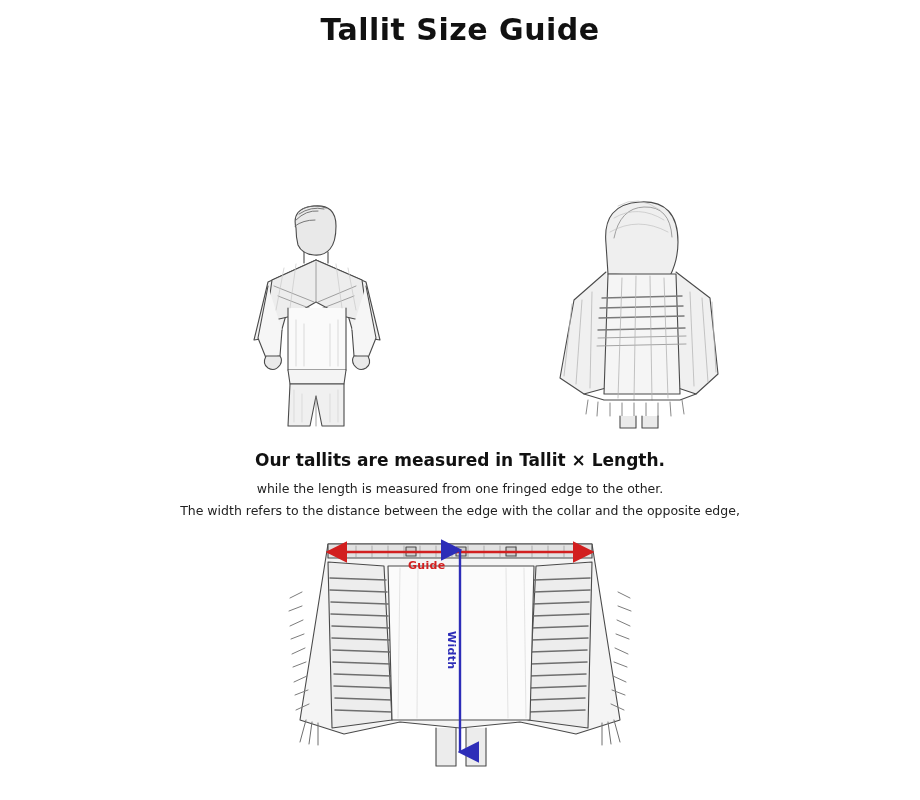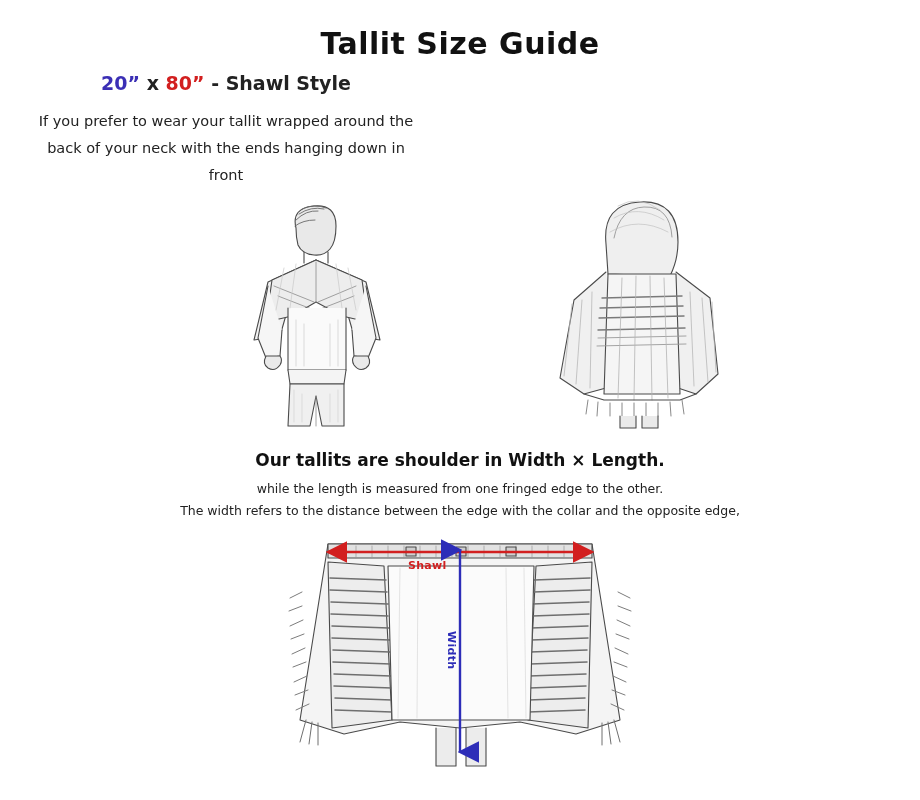--- a/index.html
+++ b/index.html
@@ -17,21 +17,21 @@
   }
   .page {
     position: relative;
     width: 920px;
     height: 800px;
   }
 
   
   .title {
     position: absolute;
-    top: 26px;
+    top: 12px;
     left: 0;
     width: 920px;
     text-align: center;
     font-size: 30px;
     font-weight: bold;
     letter-spacing: 0.5px;
     color: #111111;
   }
 
   
@@ -127,29 +127,20 @@
     text-orientation: mixed;
   }
 </style>
 </head>
 <body>
 
 <div class="page">
 
   <div class="title">Tallit Size Guide</div>
 
-  <div class="col col-left">
-    <div class="col-head">
-      <span class="num-blue">20”</span>
-      <span class="head-sep">x</span>
-      <span class="num-red">80”</span>
-      <span class="head-sep">- Shawl Style</span>
-    </div>
-    <div class="col-sub">If you prefer to wear your tallit wrapped around the back of your neck with the ends hanging down in front</div>
-  </div>
 
   <div class="col col-right">
   </div>
 
   <svg class="figure fig-shawl" viewBox="0 0 240 245">
     <g fill="none" stroke="#4a4a4a" stroke-width="1.1" stroke-linejoin="round" stroke-linecap="round">
 
       <path d="M100 38 q-5 -20 18 -22 q22 -2 22 20 q0 16 -6 23 q-6 7 -16 6 q-12 -1 -16 -10 q-2 -8 -2 -17z" fill="#e9e9e9"></path>
 
       <path d="M100 30 q10 -10 22 -9 M103 24 q12 -8 25 -5 M106 19 q12 -6 24 -1 M99 36 q8 -6 20 -6" stroke="#6a6a6a" stroke-width="0.9"></path>
@@ -203,21 +194,21 @@
 
       <path d="M74 206 L94 212 L170 212 L186 206"></path>
       <path d="M78 212 l-2 14 M88 214 l-1 14 M100 215 l0 13 M112 215 l0 13 M124 215 l0 13 M136 215 l0 13 M148 215 l0 13 M160 214 l1 14 M172 212 l2 14" stroke="#7c7c7c" stroke-width="0.9"></path>
 
       <path d="M110 228 L110 240 L126 240 L126 228 M132 228 L132 240 L148 240 L148 228" fill="#eaeaea"></path>
 
       <path d="M108 18 q20 -12 42 4 M104 30 q24 -14 50 2 M100 44 q28 -16 58 0" stroke="#c2c2c2" stroke-width="0.7"></path>
     </g>
   </svg>
 
-  <div class="measure-title">Our tallits are shoulder in Width × Length.</div>
+  <div class="measure-title">Our tallits are measured in Tallit × Length.</div>
   <div class="measure-note">
     <div>while the length is measured from one fringed edge to the other.</div>
     <div>The width refers to the distance between the edge with the collar and the opposite edge,</div>
   </div>
 
   <svg class="figure fig-measure" viewBox="0 0 360 258">
     <defs>
       <marker id="arrR" markerWidth="9" markerHeight="9" refX="8" refY="4.5" orient="auto">
         <path d="M0 0 L9 4.5 L0 9 Z" fill="#d21f1f"></path>
       </marker>
@@ -259,16 +250,16 @@
 
       <rect x="126" y="25" width="10" height="9" fill="#cfcfcf"></rect>
       <rect x="176" y="25" width="10" height="9" fill="#cfcfcf"></rect>
       <rect x="226" y="25" width="10" height="9" fill="#cfcfcf"></rect>
     </g>
 
     <line x1="48" y1="30" x2="312" y2="30" stroke="#d21f1f" stroke-width="2.4" marker-start="url(#arrL)" marker-end="url(#arrR)"></line>
     <line x1="180" y1="28" x2="180" y2="230" stroke="#2d2db8" stroke-width="2.4" marker-start="url(#arrU)" marker-end="url(#arrD)"></line>
   </svg>
 
-  <div class="arrow-label label-length">Shawl</div>
+  <div class="arrow-label label-length">Guide</div>
   <div class="arrow-label label-width">Width</div>
 
 </div>
 
 </body></html>

